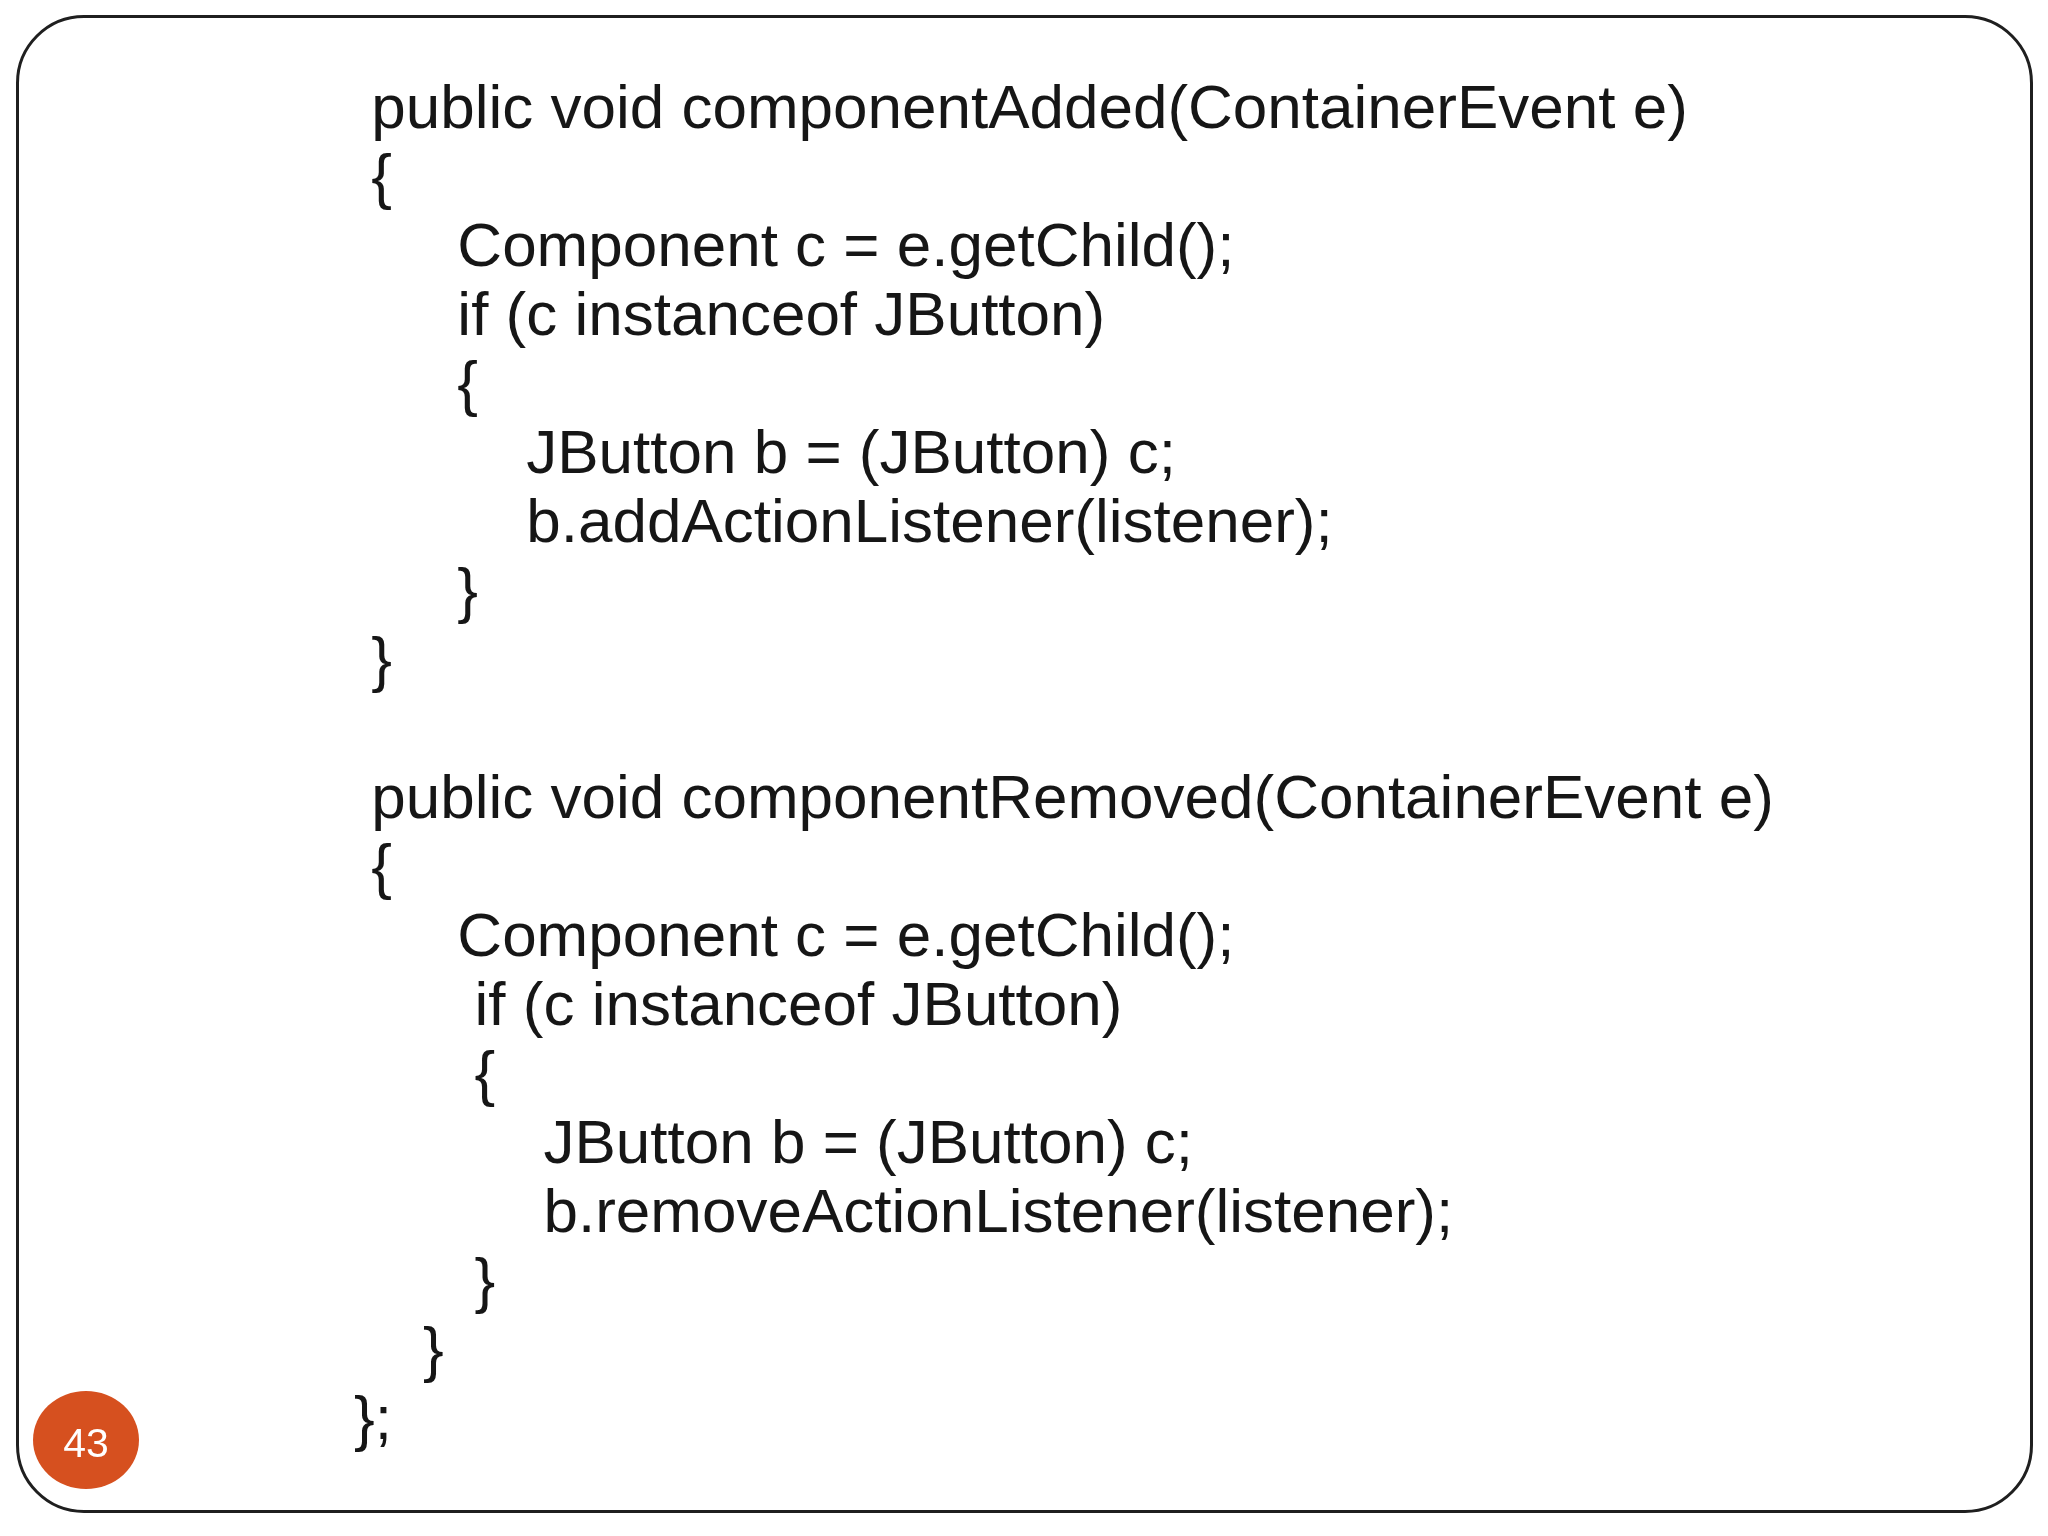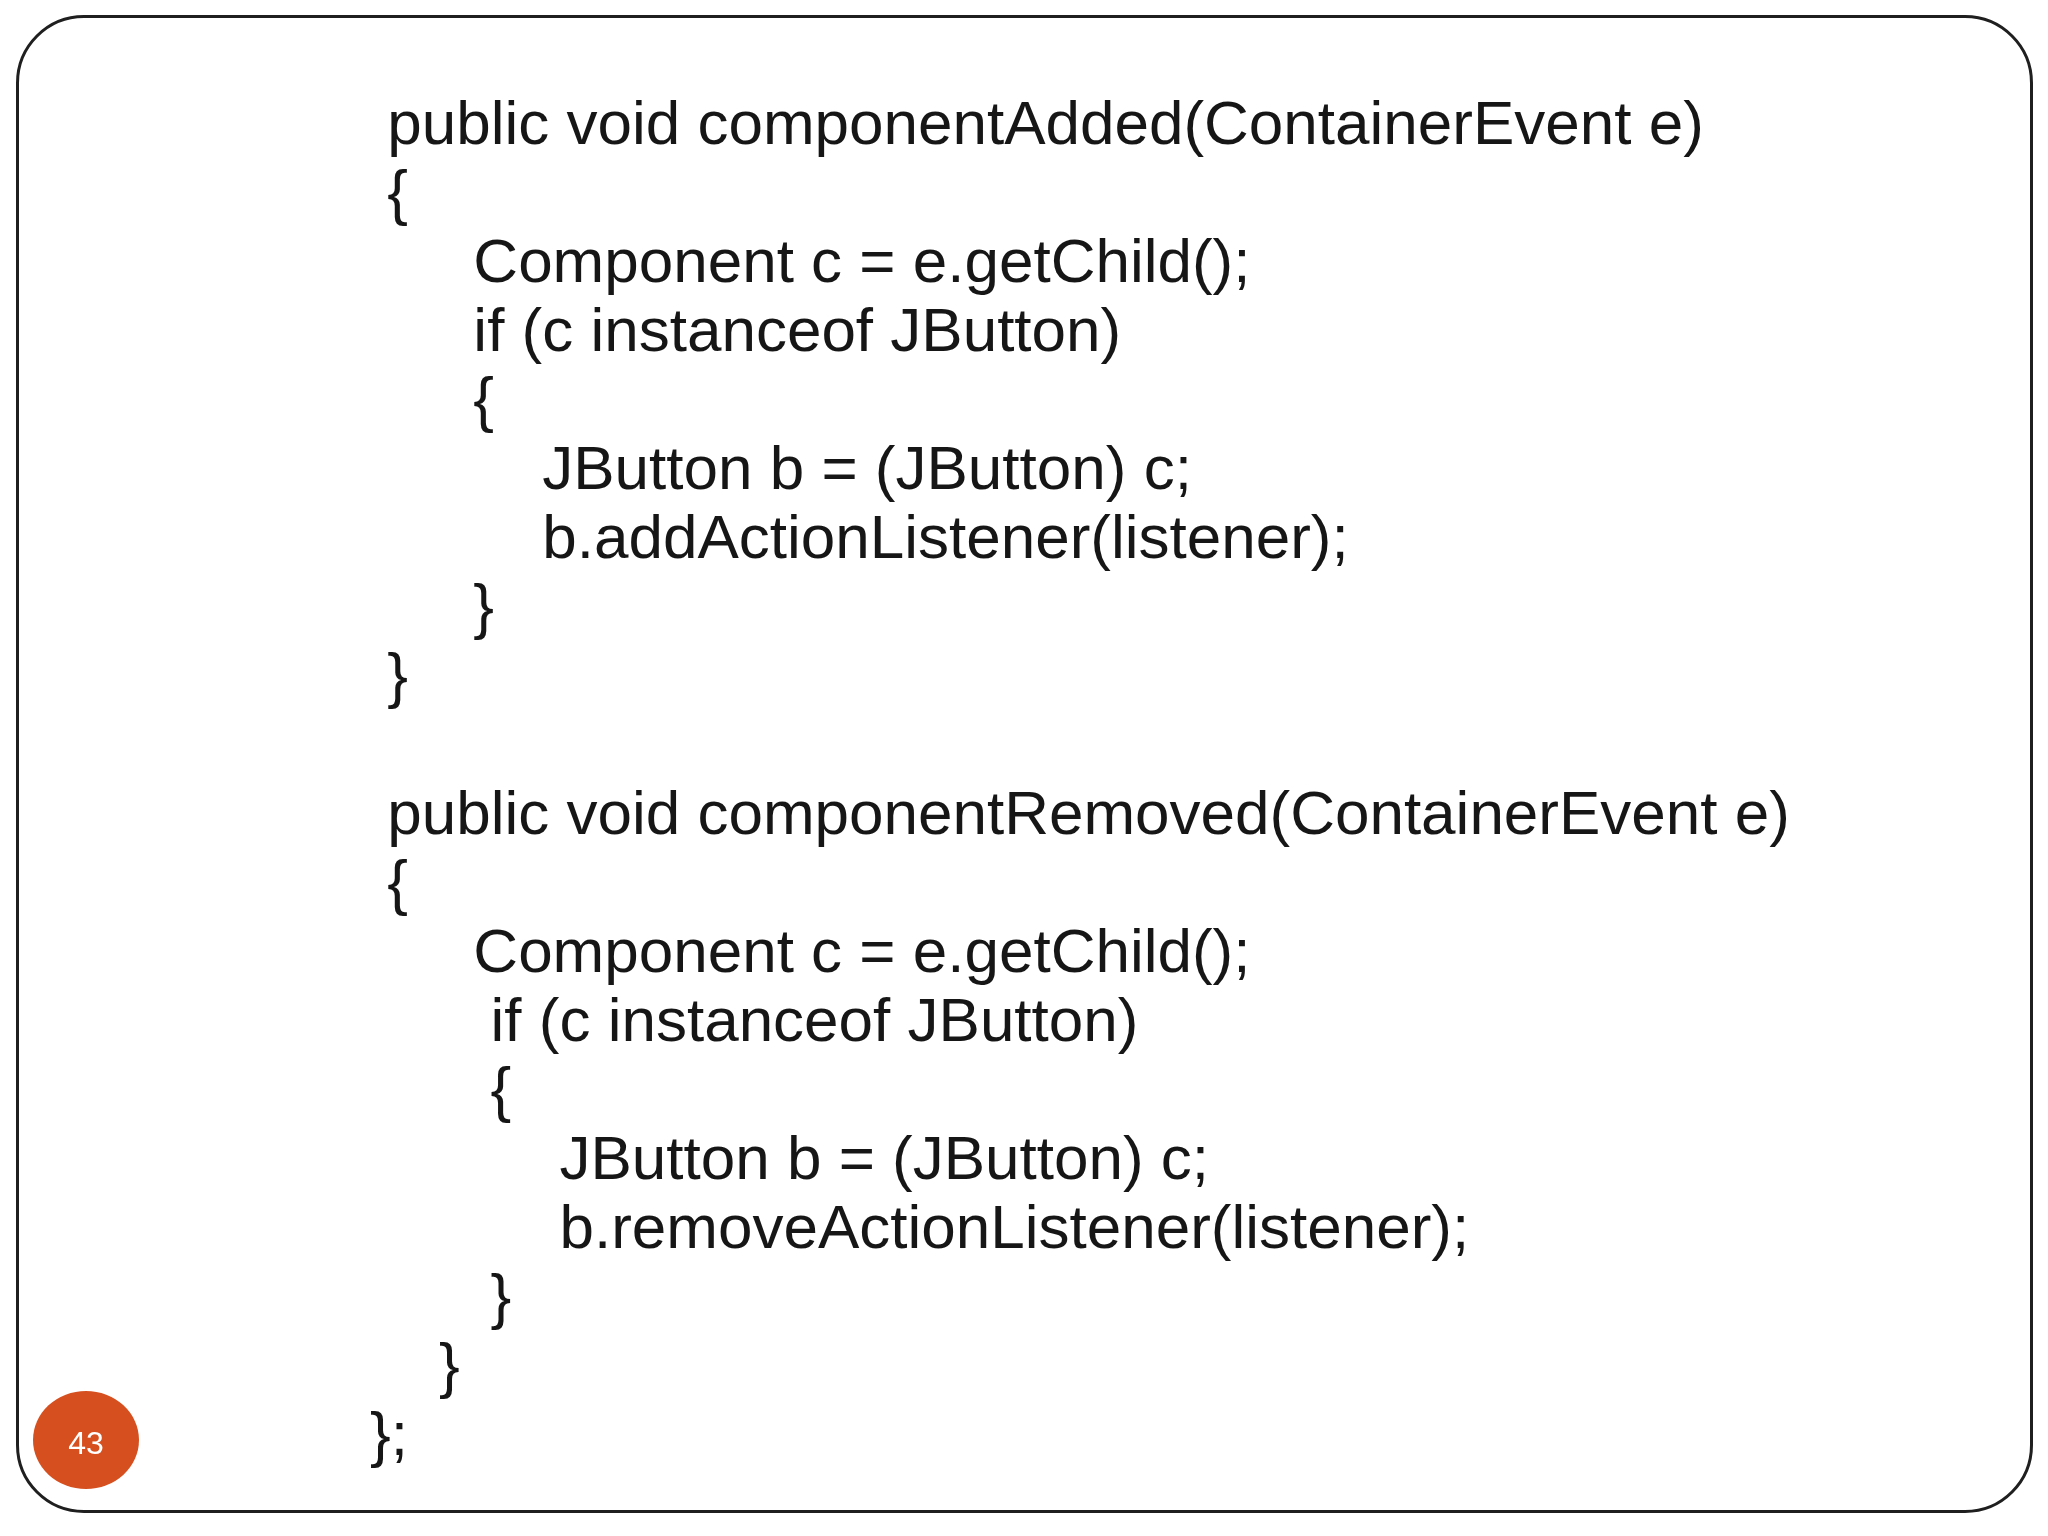--- a/index.html
+++ b/index.html
@@ -22,21 +22,21 @@
     height: 1498px;
     box-sizing: border-box;
     border: 3px solid #1f1f1f;
     border-radius: 68px;
     background: #ffffff;
   }
   .code-block {
     position: absolute;
     left: 354px;
     top: 72px;
-    margin: 16px;
+    margin: 0;
     white-space: pre;
     font-family: "Liberation Sans", sans-serif;
     font-size: 62px;
     line-height: 69px;
     color: #161616;
     font-weight: 400;
   }
   .page-badge {
     position: absolute;
     left: 33px;
@@ -44,21 +44,21 @@
     width: 106px;
     height: 98px;
     border-radius: 50%;
     background: #d6501f;
     display: flex;
     align-items: center;
     justify-content: center;
   }
   .page-badge span {
     color: #ffffff;
-    font-size: 32px;
+    font-size: 41px;
     line-height: 1;
     padding-top: 6px;
     font-family: "Liberation Sans", sans-serif;
   }
 </style>
 </head>
 <body style="background: rgb(255, 255, 255);">
 
 <div class="slide-border" style="border-color: rgb(31, 31, 31);"></div>
 

